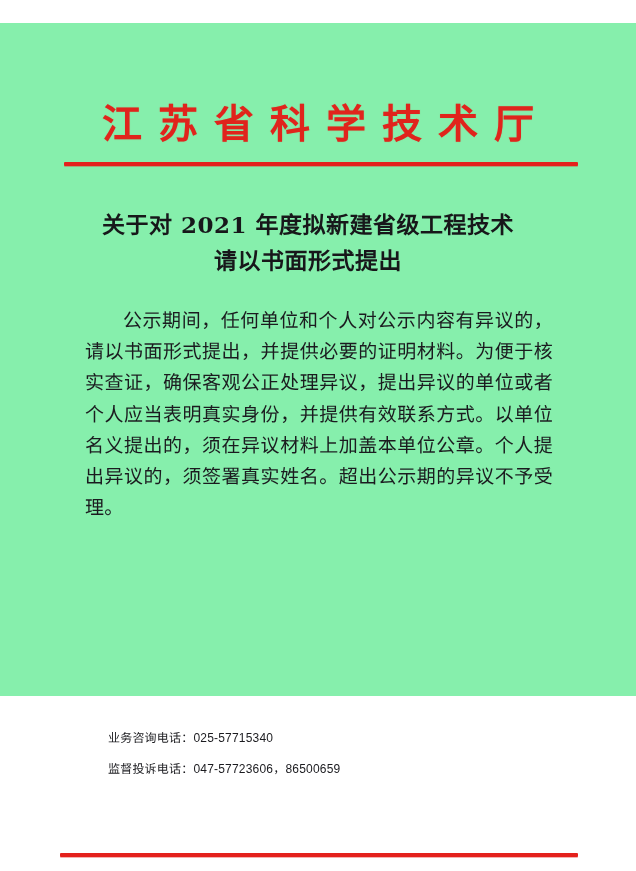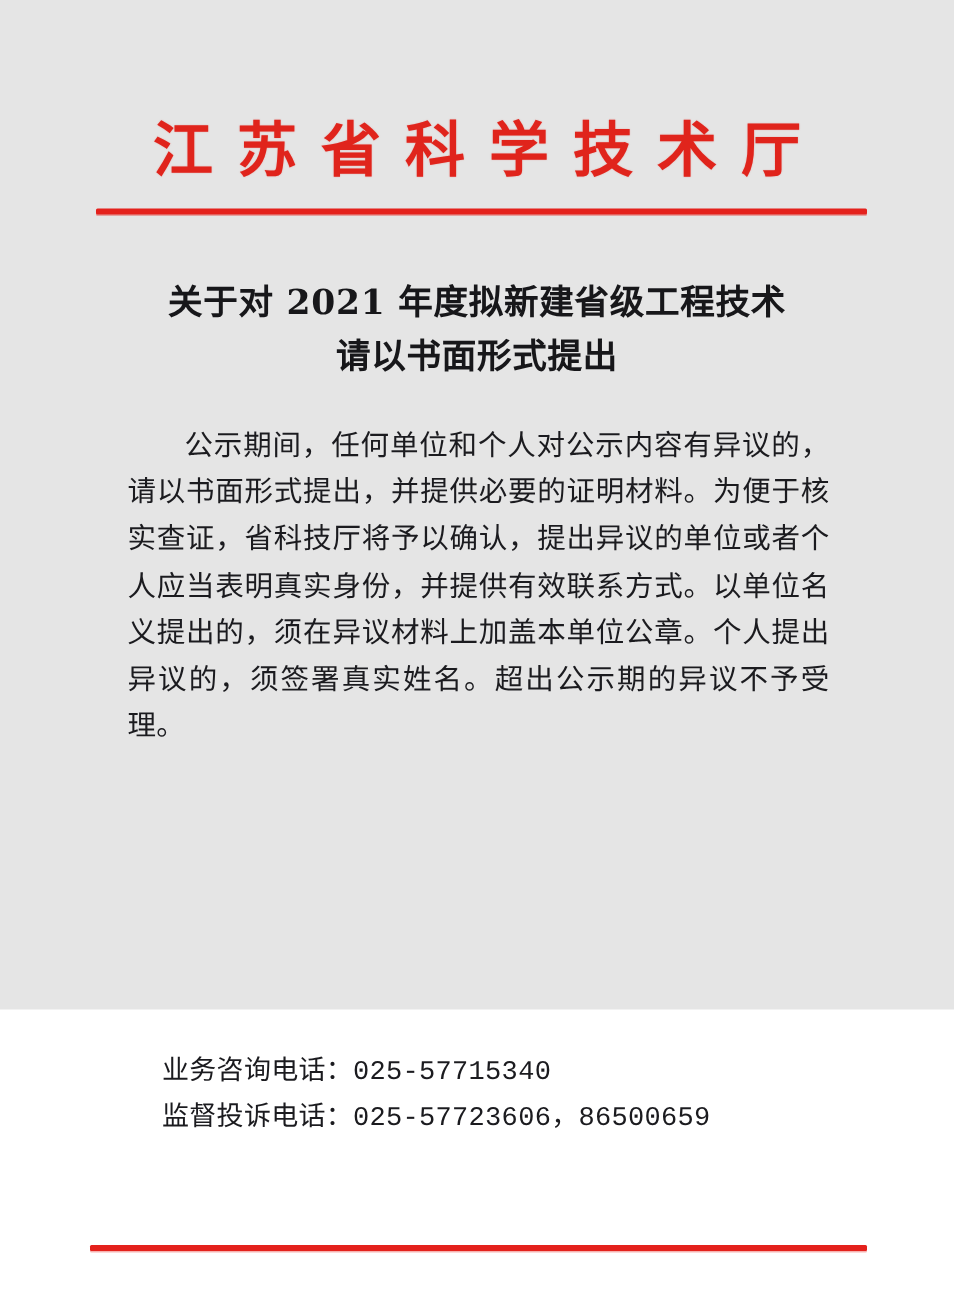--- a/index.html
+++ b/index.html
@@ -13,21 +13,22 @@
     background: #ffffff;
     font-family: "DejaVu Sans", "Liberation Sans", sans-serif;
     overflow: hidden;
     position: relative;
   }
 
   .page {
     position: relative;
     width: 636px;
     height: 673px;
-    background: #e5e5e5;
+    background: #86efac;
+    margin-top: 23px;
   }
 
   
   .letterhead {
     position: absolute;
     top: 76px;
     left: 0;
     width: 636px;
     text-align: center;
   }
@@ -59,21 +60,21 @@
   .rule-bottom {
     top: 830px;
     left: 60px;
     width: 518px;
   }
 
   
   .doc-title {
     position: absolute;
     top: 184px;
-    left: 58px;
+    left: 48px;
     width: 520px;
     text-align: center;
     font-family: "DejaVu Serif", "Liberation Serif", serif;
     font-weight: bold;
     font-size: 23px;
     line-height: 36px;
     color: #17171a;
     letter-spacing: 0.5px;
   }
   .doc-title .tline {
@@ -103,22 +104,22 @@
   }
 
   
   .contact-block {
     position: absolute;
     top: 700px;
     left: 108px;
     width: 440px;
   }
   .contact-line {
-    font-family: Liberation Mono, monospace;
-    font-size: 18px;
+    font-family: Liberation Sans, sans-serif;
+    font-size: 12px;
     line-height: 31px;
     color: #1b1b1f;
     white-space: nowrap;
     letter-spacing: 0.2px;
   }
 </style>
 </head>
 <body>
 
 <div class="page">
@@ -128,23 +129,23 @@
   </div>
 
   <div class="rule rule-top"></div>
 
   <div class="doc-title">
     <span class="tline">关于对 2021 年度拟新建省级工程技术</span>
     <span class="tline">请以书面形式提出</span>
   </div>
 
   <div class="body-block">
-    <p class="para">公示期间，任何单位和个人对公示内容有异议的，请以书面形式提出，并提供必要的证明材料。为便于核实查证，省科技厅将予以确认，提出异议的单位或者个人应当表明真实身份，并提供有效联系方式。以单位名义提出的，须在异议材料上加盖本单位公章。个人提出异议的，须签署真实姓名。超出公示期的异议不予受理。</p>
+    <p class="para">公示期间，任何单位和个人对公示内容有异议的，请以书面形式提出，并提供必要的证明材料。为便于核实查证，确保客观公正处理异议，提出异议的单位或者个人应当表明真实身份，并提供有效联系方式。以单位名义提出的，须在异议材料上加盖本单位公章。个人提出异议的，须签署真实姓名。超出公示期的异议不予受理。</p>
   </div>
 
   <div class="contact-block">
     <div class="contact-line">业务咨询电话：025-57715340</div>
-    <div class="contact-line">监督投诉电话：025-57723606，86500659</div>
+    <div class="contact-line">监督投诉电话：047-57723606，86500659</div>
   </div>
 
   <div class="rule rule-bottom"></div>
 
 </div>
 
 </body></html>

